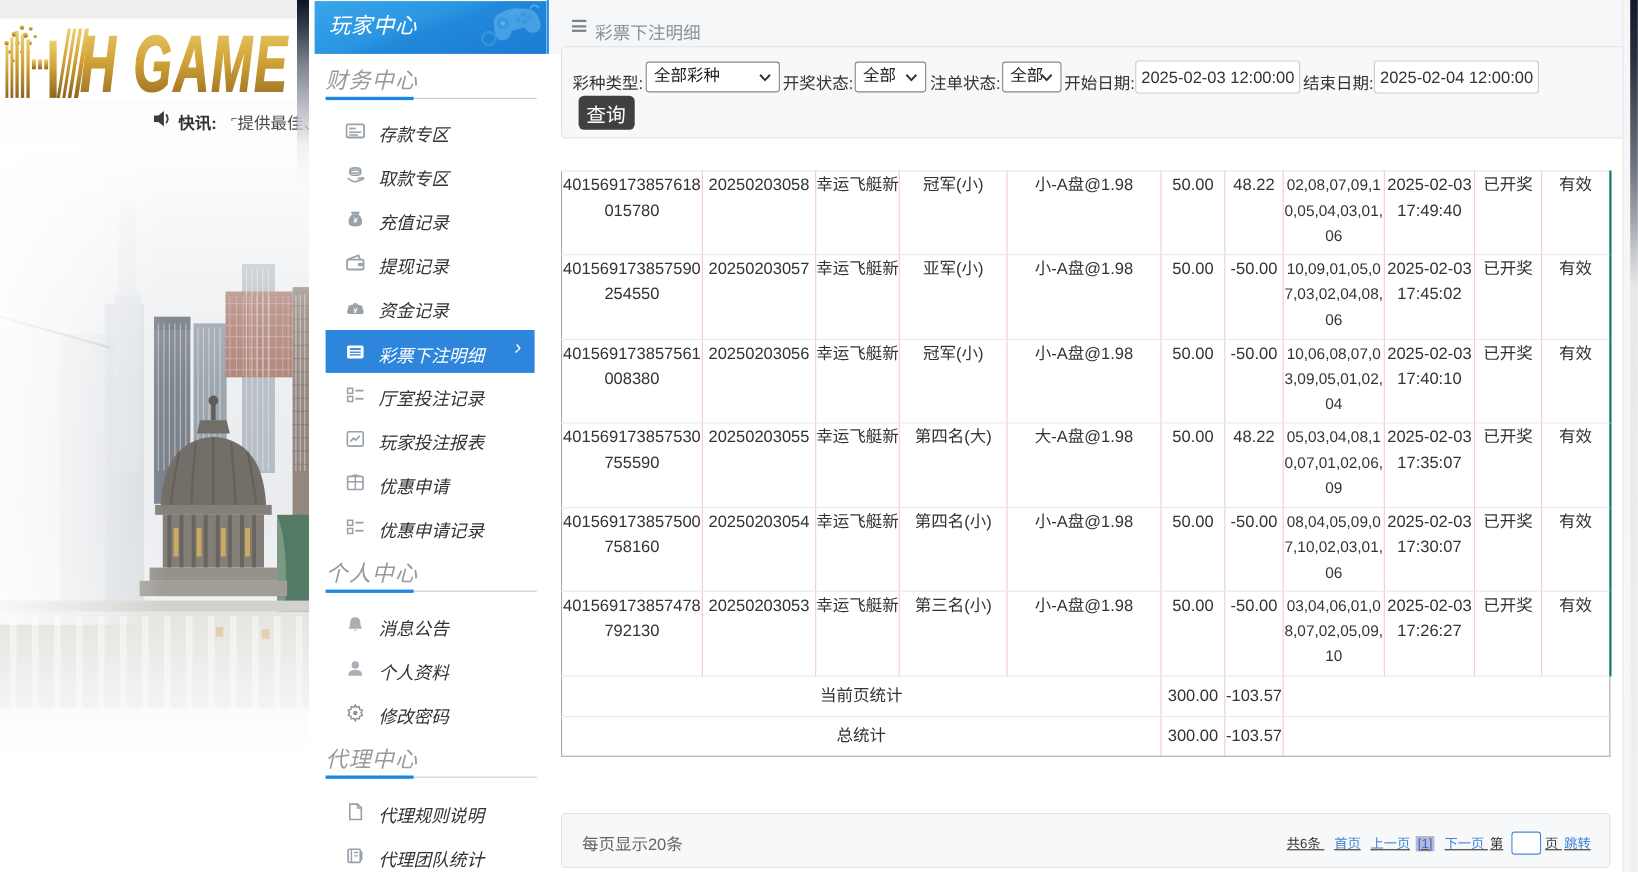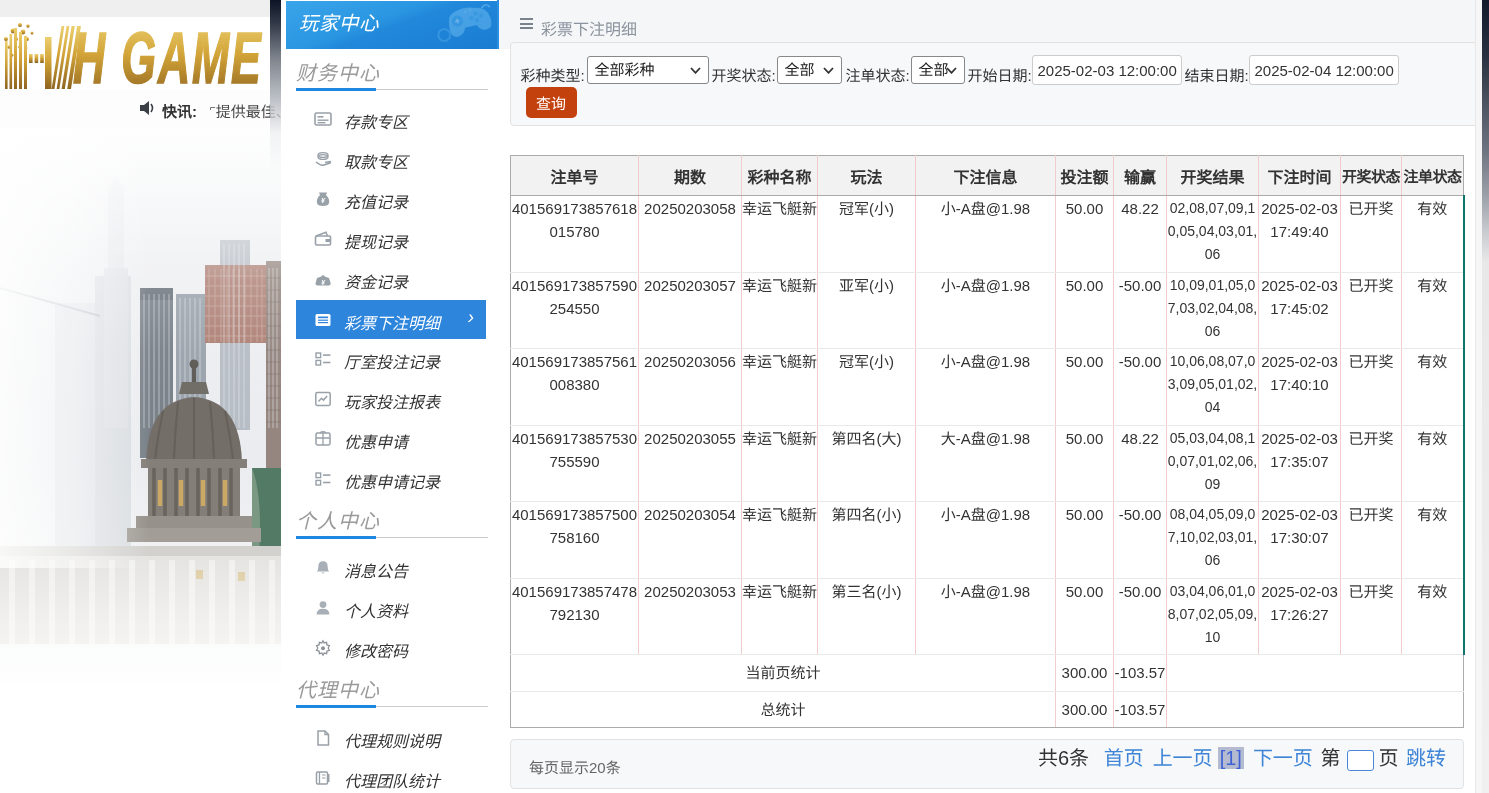--- a/index.html
+++ b/index.html
@@ -44,41 +44,41 @@
 #topbar { position:absolute; left:0; top:0; width:978px; height:49px; background:#f4f6f8; border-left:2px solid #2a8fe0; }
 #topbar .burger { position:absolute; left:21px; top:18px; width:13px; height:11px; }
 #topbar .burger i { display:block; height:2px; background:#7a828c; margin-bottom:2.5px; }
 #topbar .ttl { position:absolute; left:42px; top:16px; font-size:16px; color:#8a929c; }
 
 #filter { position:absolute; left:12.5px; top:42px; width:1068px; height:84px; background:#f7f8fa; border:1px solid #e2e2e2; border-radius:4px; }
 #filter .lb { position:absolute; top:21px; font-size:15px; color:#333; }
 #filter .sel { position:absolute; top:13px; height:28px; font-size:15px; color:#222; border:1px solid #888; border-radius:3px; background:#fff; line-height:26px; padding-left:7px; }
 #filter .sel svg { position:absolute; right:7px; top:10px; }
 #filter input { position:absolute; top:12px; height:30px; font-size:15px; color:#333; font-family:"Liberation Sans",sans-serif; border:1px solid #ccc; border-radius:3px; background:#fff; padding-left:5px; }
-#btnq { position:absolute; left:15px; top:44px; width:51px; height:31px; background:#c2410c; color:#fff; font-size:15px; border:none; border-radius:5px; font-family:"Liberation Sans",sans-serif; }
+#btnq { position:absolute; left:15px; top:44px; width:51px; height:31px; background:#404040; color:#fff; font-size:18px; border:none; border-radius:5px; font-family:"Liberation Sans",sans-serif; }
 
 #tbl { position:absolute; left:13px; top:155px; width:954px; border-collapse:collapse; table-layout:fixed; font-size:15px; color:#333; }
 #tbl th:nth-child(10), #tbl th:nth-child(11) { font-size:15px; letter-spacing:-0.5px; }
 #tbl th { background:#f2f2f2; font-size:16px; font-weight:bold; height:40px; border:1px solid #f0cccc; border-top:1px solid #ababab; border-bottom:1px solid #ababab; padding:0; text-align:center; overflow:hidden; white-space:nowrap; }
 #tbl th:first-child { border-left:1px solid #ababab; }
 #tbl th:last-child { border-right:1px solid #ababab; }
 #tbl td { border:1px solid #f0cccc; border-top:1px solid #e9e9e9; border-bottom:1px solid #e9e9e9; vertical-align:top; text-align:center; padding:1px 0 0 0; line-height:23px; overflow:hidden; }
 #tbl td:first-child { border-left:1px solid #ababab; }
 #tbl td:last-child { border-right:2px solid #0f766e; }
 #tbl tr.r td { height:76px; }
 #tbl tr.r:nth-of-type(even) td { height:77px; }
 #tbl tr.s td { height:37px; line-height:36px; padding:0; }
 #tbl tr.s.last td { height:36px; line-height:35px; }
 #tbl tr.s td.nb { border-left:none; border-right:1px solid #ababab; }
 #tbl tr.last td { border-bottom:1px solid #ababab; }
 .res { font-size:14px; }
 
 #pager { position:absolute; left:13px; top:739px; width:954px; height:50px; background:#f7f8fa; border:1px solid #e2e2e2; border-radius:4px; }
 #pager .lft { position:absolute; left:18px; top:16px; font-size:15px; color:#666; }
-#pager .rgt { position:absolute; right:17px; top:2px; font-size:20px; color:#333; }
+#pager .rgt { position:absolute; right:17px; top:16px; font-size:12px; color:#333;text-decoration:underline; }
 #pager .rgt a { color:#3e84d6; text-decoration:none; margin-left:9px; }
 #pager .pg1 { background:#b4bad0; color:#3e62d6; padding:0 2px; margin-left:5px; }
 #pager .jmp { display:inline-block; width:27px; height:21px; border:1px solid #4a86d8; border-radius:3px; background:#fff; vertical-align:-6px; margin:0 4px 0 7px; }
 
 
 #scrollstrip { position:absolute; left:1475px; top:0; width:7px; height:793px; background:#f6f6f6; border-left:1px solid #e8e8e8; }
 #rightshade { position:absolute; left:1482px; top:0; width:7px; height:793px;
   background:linear-gradient(#131a2c 0%, #29303f 7%, #4d5360 13%, #6d7380 19%, #9fa3ab 25%, #c6c9cd 29%, #e8e8e9 33%, #f0f0f0 100%); }
 </style>
 </head>
@@ -449,33 +449,20 @@
           <col style="width:98px">
         <col style="width:140px">
           <col style="width:58px">
           <col style="width:53px">
           <col style="width:92px">
         <col style="width:82px">
           <col style="width:61px">
           <col style="width:62px">
       </colgroup>
       <tbody id="tbody">
-      <tr id="hrow">
-        <th>注单号</th>
-            <th>期数</th>
-            <th>彩种名称</th>
-            <th>玩法</th>
-            <th>下注信息</th>
-            <th>投注额</th>
-            <th>输赢</th>
-            <th>开奖结果</th>
-            <th>下注时间</th>
-            <th>开奖状态</th>
-            <th>注单状态</th>
-      </tr>
       <tr class="r">
             <td>401569173857618<br>015780</td>
             <td>20250203058</td>
             <td>幸运飞艇新</td>
             <td>冠军(小)</td>
             <td>小-A盘@1.98</td>
             <td>50.00</td>
             <td>48.22</td>
             <td class="res">02,08,07,09,1<br>0,05,04,03,01,<br>06</td>
             <td>2025-02-03<br>17:49:40</td>

